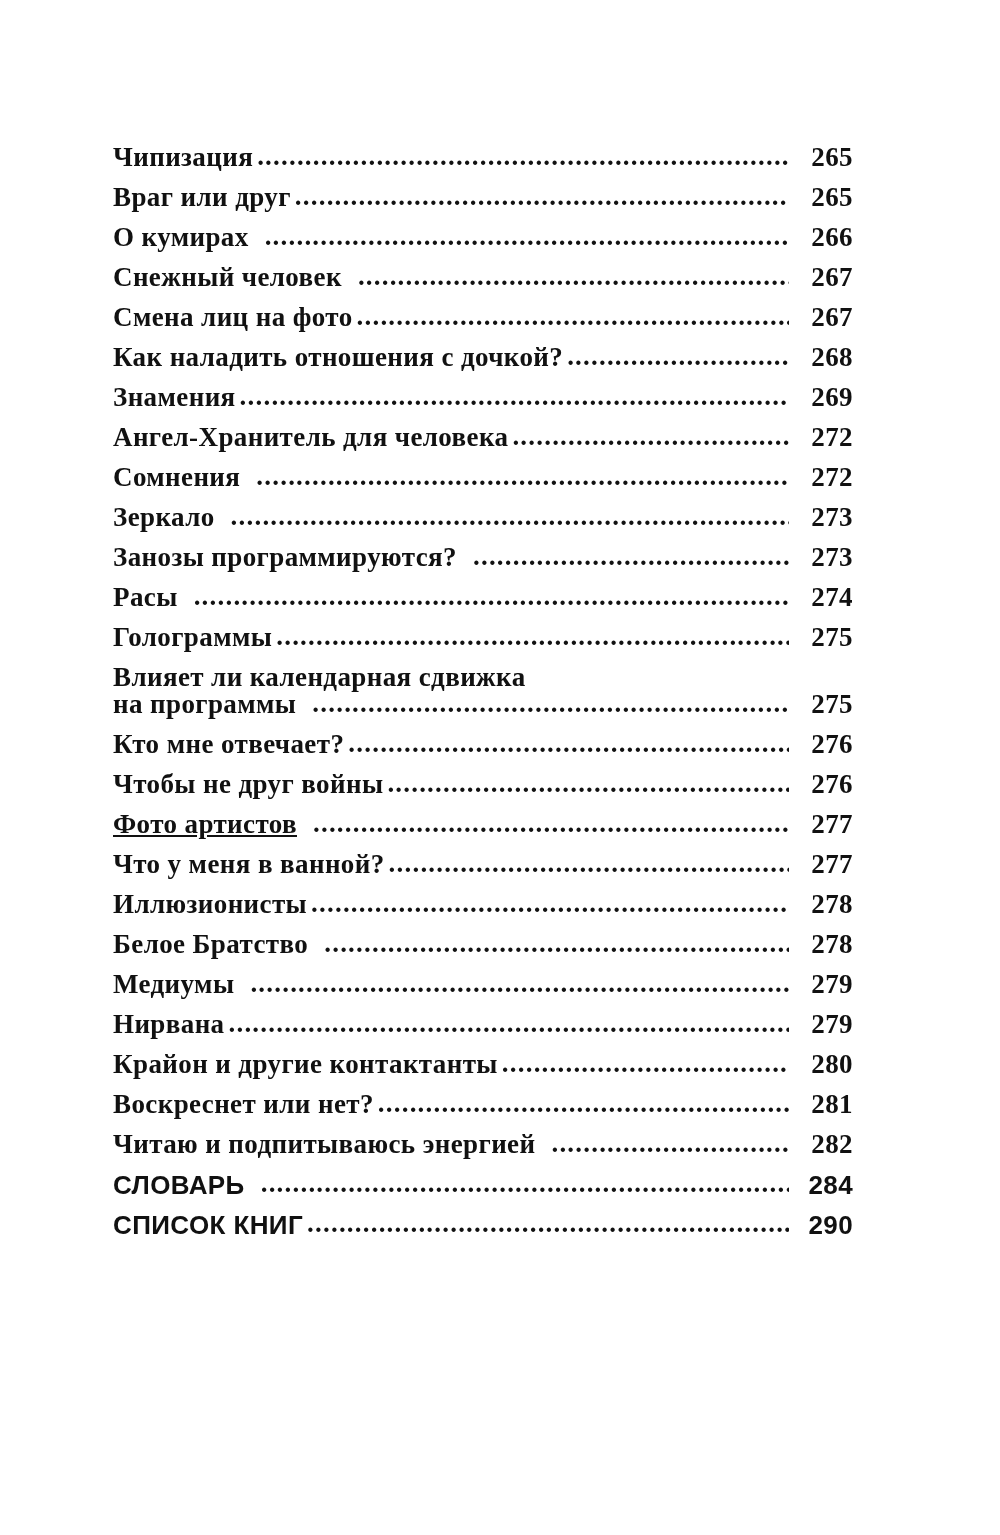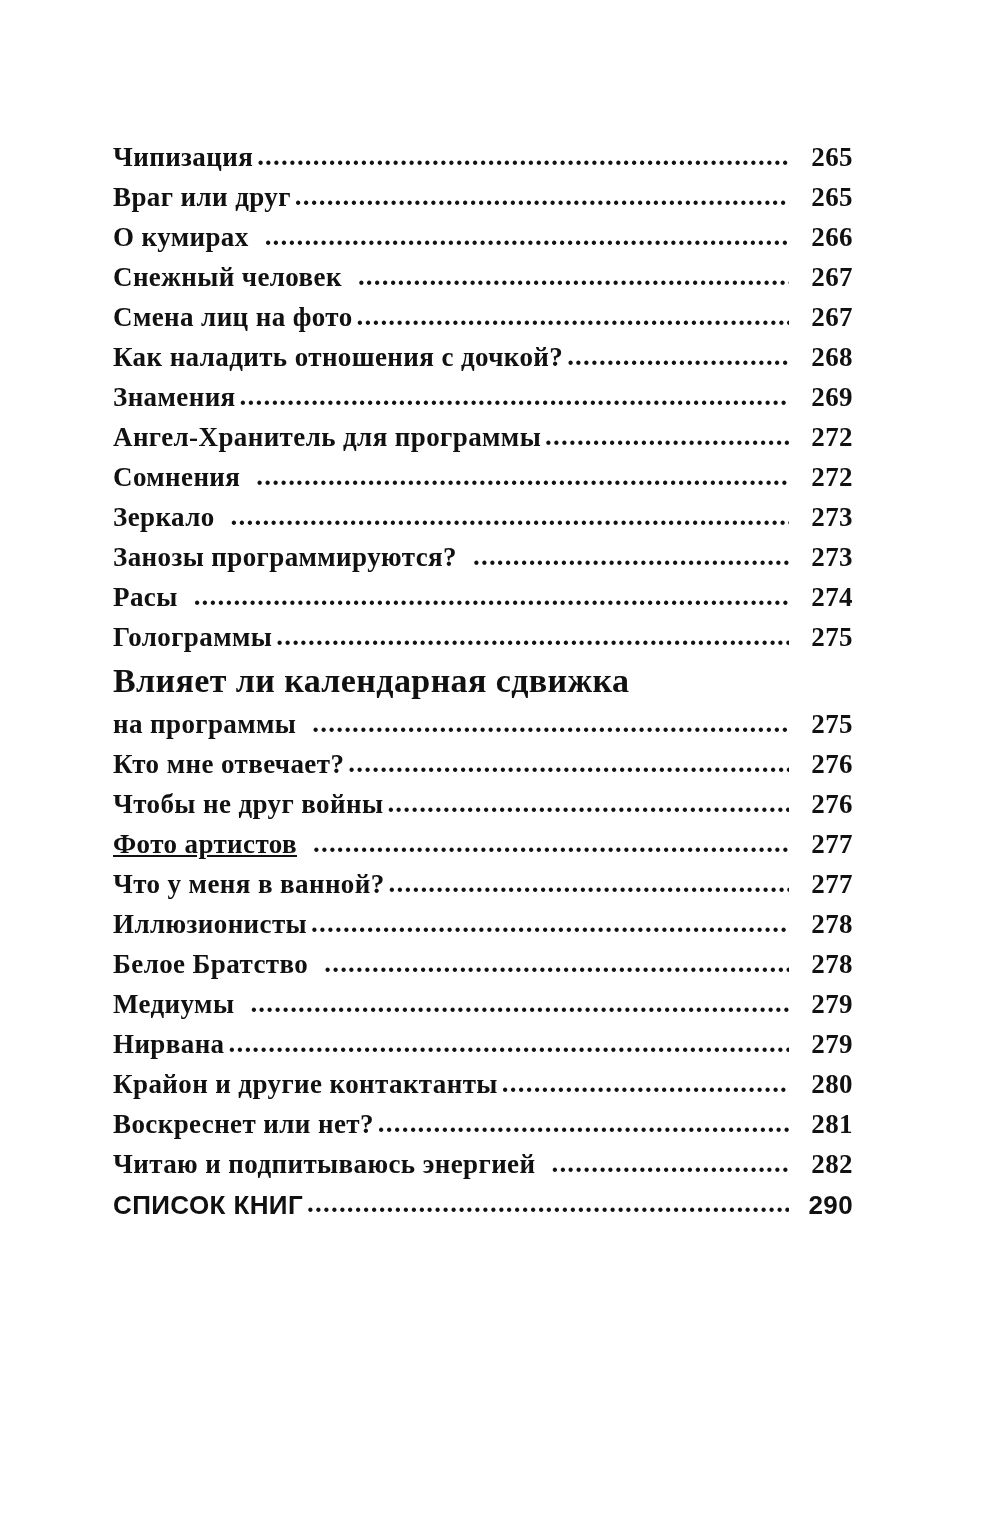--- a/index.html
+++ b/index.html
@@ -58,24 +58,23 @@
     text-align: right;
     min-width: 62px;
   }
   
   .toc-entry.multiline {
     display: block;
     margin-bottom: 13px;
   }
   .toc-entry.multiline .line1 {
     display: block;
-    font-size: 34px;
+    font-size: 27px;
     font-weight: bold;
     line-height: 1.0;
-    margin-bottom: 13px;
     white-space: nowrap;
   }
   .toc-entry.multiline .line2row {
     display: flex;
     align-items: flex-end;
     white-space: nowrap;
   }
   .toc-entry.multiline .line2row .title {
     flex: 0 0 auto;
     padding-right: 4px;
@@ -140,21 +139,21 @@
       <span class="title">Как наладить отношения с дочкой?</span>
       <span class="leader"></span>
       <span class="page">268</span>
     </div>
     <div class="toc-entry">
       <span class="title">Знамения</span>
       <span class="leader"></span>
       <span class="page">269</span>
     </div>
     <div class="toc-entry">
-      <span class="title">Ангел-Хранитель для программы</span>
+      <span class="title">Ангел-Хранитель для человека</span>
       <span class="leader"></span>
       <span class="page">272</span>
     </div>
     <div class="toc-entry">
       <span class="title" style="padding-right: 16px;">Сомнения</span>
       <span class="leader"></span>
       <span class="page">272</span>
     </div>
     <div class="toc-entry">
       <span class="title" style="padding-right: 16px;">Зеркало</span>
@@ -233,17 +232,22 @@
       <span class="title">Воскреснет или нет?</span>
       <span class="leader"></span>
       <span class="page">281</span>
     </div>
     <div class="toc-entry">
       <span class="title" style="padding-right: 16px;">Читаю и подпитываюсь энергией</span>
       <span class="leader"></span>
       <span class="page">282</span>
     </div>
     <div class="toc-entry sans-entry">
+      <span class="title" style="padding-right: 16px;">СЛОВАРЬ</span>
+      <span class="leader"></span>
+      <span class="page">284</span>
+    </div>
+    <div class="toc-entry sans-entry">
       <span class="title">СПИСОК КНИГ</span>
       <span class="leader"></span>
       <span class="page">290</span>
     </div>
   </div>
 
 </body></html>

